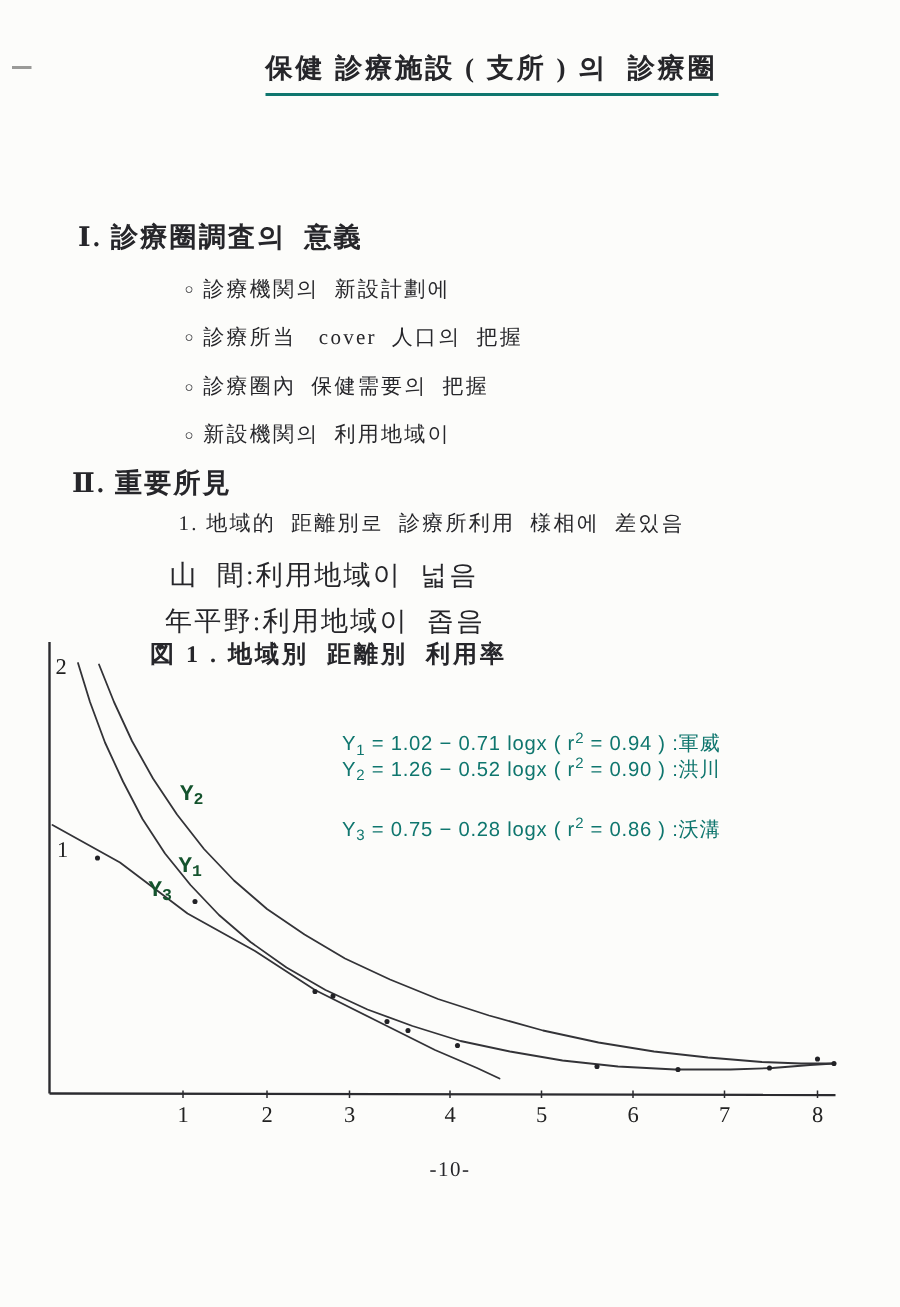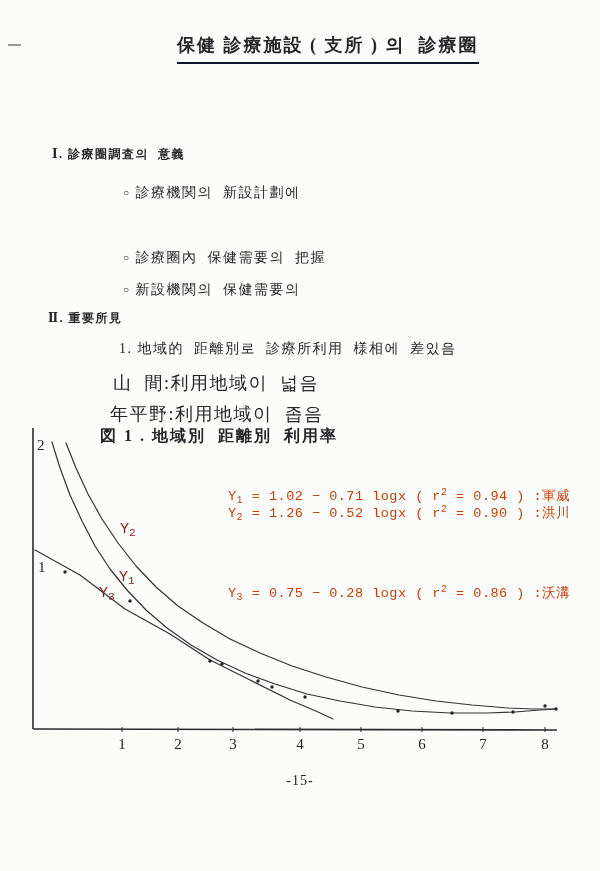--- a/index.html
+++ b/index.html
@@ -5,36 +5,36 @@
   html,body{margin:0;padding:0;background:#e8e8e6;}
   .page{
     position:relative;width:600px;height:871px;margin:0 auto;
     background:#fcfcfa;overflow:hidden;
     font-family:"Liberation Serif","DejaVu Serif",serif;
     color:#26262a;
   }
   .abs{position:absolute;white-space:pre;}
   .doc-title{
     font-size:18px;letter-spacing:2px;font-weight:bold;
-    border-bottom:2px solid #0f172a;padding-bottom:5px;
+    border-bottom:2px solid #0f766e;padding-bottom:5px;
   }
-  .heading{font-size:12px;letter-spacing:1.5px;font-weight:bold;}
+  .heading{font-size:18px;letter-spacing:1.5px;font-weight:bold;}
   .bullet-line{font-size:14px;letter-spacing:1.5px;margin-left:47px;}
   .bullet-line .marker{font-size:10px;margin-right:5px;vertical-align:1px;}
   .sub-line{font-size:18px;letter-spacing:1.5px;}
   .fig-caption{font-size:16px;letter-spacing:2px;font-weight:bold;}
   .equation{
-    font-family:Liberation Mono, monospace;
-    font-size:13.5px;letter-spacing:0.5px;color:#c2410c;
+    font-family:Liberation Sans, sans-serif;
+    font-size:13.5px;letter-spacing:0.5px;color:#0f766e;
   }
   .equation sub{font-size:10px;vertical-align:-3px;}
   .equation sup{font-size:10px;vertical-align:5px;}
   .clabel{
     position:absolute;font-family:"Liberation Mono","DejaVu Sans Mono",monospace;
-    font-size:15px;font-weight:normal;color:#7f1d1d;
+    font-size:15px;font-weight:bold;color:#14532d;
   }
   .clabel sub{font-size:11px;vertical-align:-3px;}
   .ylabel{position:absolute;font-size:15px;color:#222;}
   .xticklabel{
     position:absolute;top:736px;width:12px;text-align:center;
     font-size:15px;color:#222;
   }
   .page-number{font-size:14px;letter-spacing:1px;}
   .stray-mark{position:absolute;left:8px;top:44px;width:13px;height:2px;background:#9a9a98;}
   svg.figure{position:absolute;left:0;top:0;}
@@ -48,22 +48,23 @@
 
 <div class="page">
 
   <div class="stray-mark"></div>
 
   <div class="abs doc-title" style="left:177px;top:33px;">保健 診療施設 ( 支所 ) 의  診療圈</div>
 
   <div class="abs heading" style="left:52px;top:146px;">Ⅰ. 診療圈調査의  意義</div>
 
   <div class="abs bullet-line" style="left:76px;top:184px;"><span class="marker">○</span><span>診療機関의  新設計劃에</span></div>
+  <div class="abs bullet-line" style="left:76px;top:216px;"><span class="marker">○</span><span>診療所当   cover  人口의  把握</span></div>
   <div class="abs bullet-line" style="left:76px;top:249px;"><span class="marker">○</span><span>診療圈內  保健需要의  把握</span></div>
-  <div class="abs bullet-line" style="left:76px;top:281px;"><span class="marker">○</span><span>新設機関의  保健需要의</span></div>
+  <div class="abs bullet-line" style="left:76px;top:281px;"><span class="marker">○</span><span>新設機関의  利用地域이</span></div>
 
   <div class="abs heading" style="left:48px;top:310px;">Ⅱ. 重要所見</div>
 
   <div class="abs bullet-line" style="left:72px;top:340px;">1. 地域的  距離別로  診療所利用  様相에  差있음</div>
 
   <div class="abs sub-line" style="left:113px;top:371px;">山  間:利用地域이  넓음</div>
 
   <div class="abs sub-line" style="left:110px;top:402px;">年平野:利用地域이  좁음</div>
 
   <div class="abs fig-caption" style="left:100px;top:426px;">図 1 . 地域別  距離別  利用率</div>
@@ -108,17 +109,17 @@
 
   <div class="ylabel" style="left:37px;top:437px;">2</div>
   <div class="ylabel" style="left:38px;top:559px;">1</div>
 
   <div class="clabel" style="left:120px;top:521px;"><span>Y</span><sub>2</sub></div>
   <div class="clabel" style="left:119px;top:569px;"><span>Y</span><sub>1</sub></div>
   <div class="clabel" style="left:99px;top:585px;"><span>Y</span><sub>3</sub></div>
 
   <div class="abs equation" style="left:228px;top:487px;"><span>Y</span><sub>1</sub><span> = 1.02 − 0.71 logx ( r</span><sup>2</sup><span> = 0.94 ) :</span><span>軍威</span></div>
   <div class="abs equation" style="left:228px;top:504px;"><span>Y</span><sub>2</sub><span> = 1.26 − 0.52 logx ( r</span><sup>2</sup><span> = 0.90 ) :</span><span>洪川</span></div>
-  <div class="abs equation" style="left:228px;top:584px;"><span>Y</span><sub>3</sub><span> = 0.75 − 0.28 logx ( r</span><sup>2</sup><span> = 0.86 ) :</span><span>沃溝</span></div>
+  <div class="abs equation" style="left:228px;top:544px;"><span>Y</span><sub>3</sub><span> = 0.75 − 0.28 logx ( r</span><sup>2</sup><span> = 0.86 ) :</span><span>沃溝</span></div>
 
-  <div class="abs page-number" style="left:0;top:773px;width:600px;text-align:center;white-space:normal;">-15-</div>
+  <div class="abs page-number" style="left:0;top:773px;width:600px;text-align:center;white-space:normal;">-10-</div>
 
 </div>
 
 </body></html>

